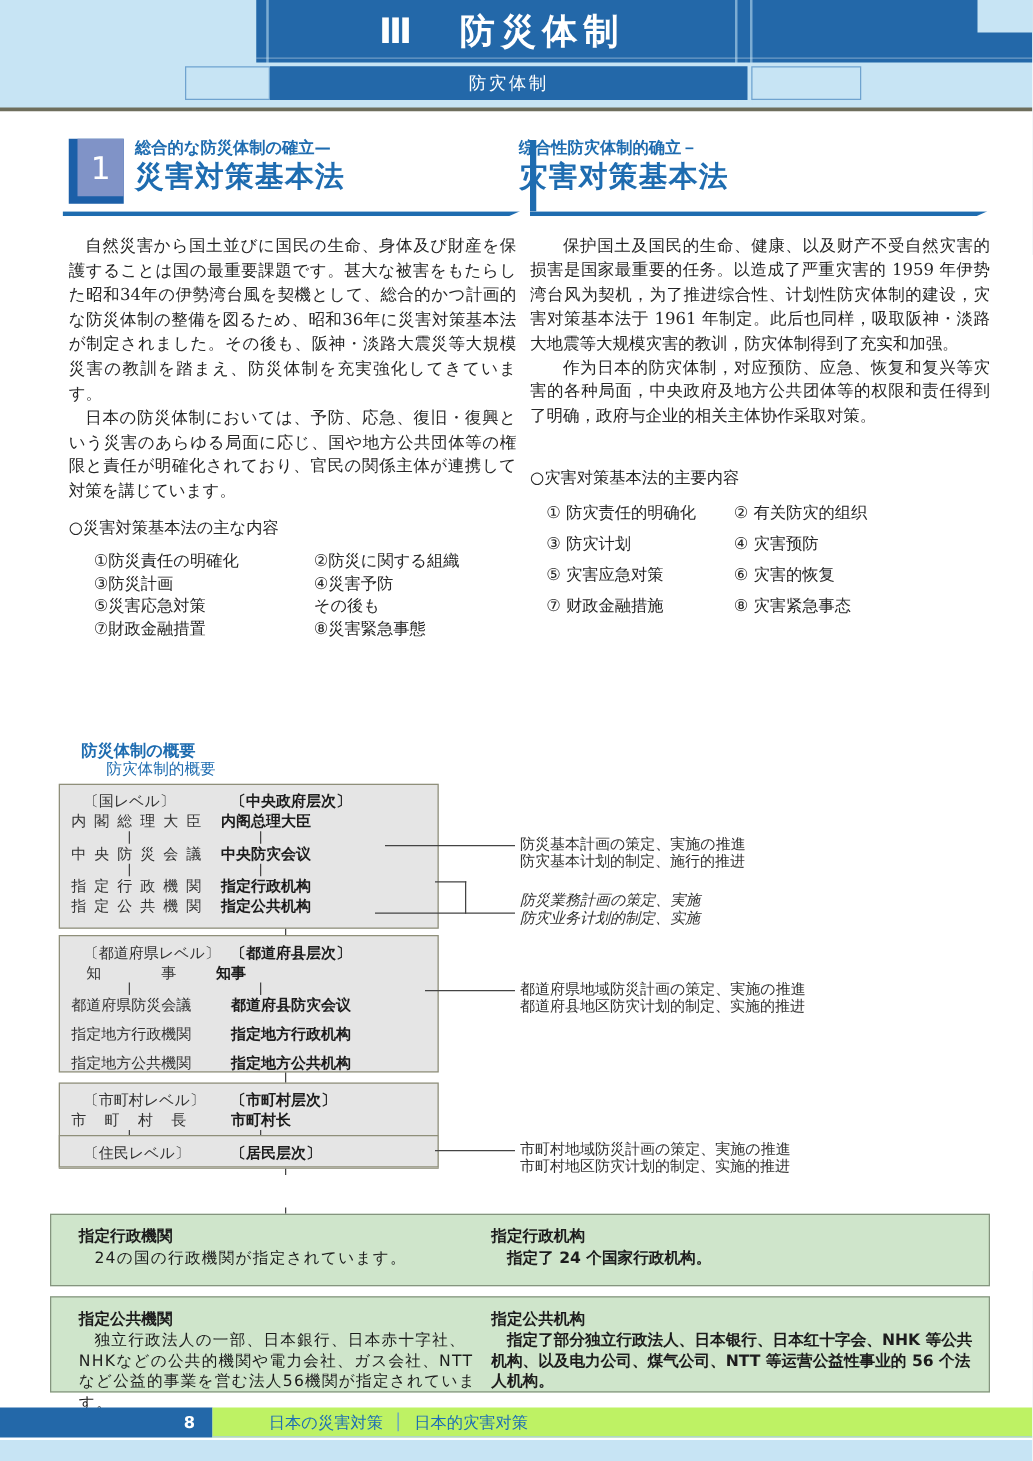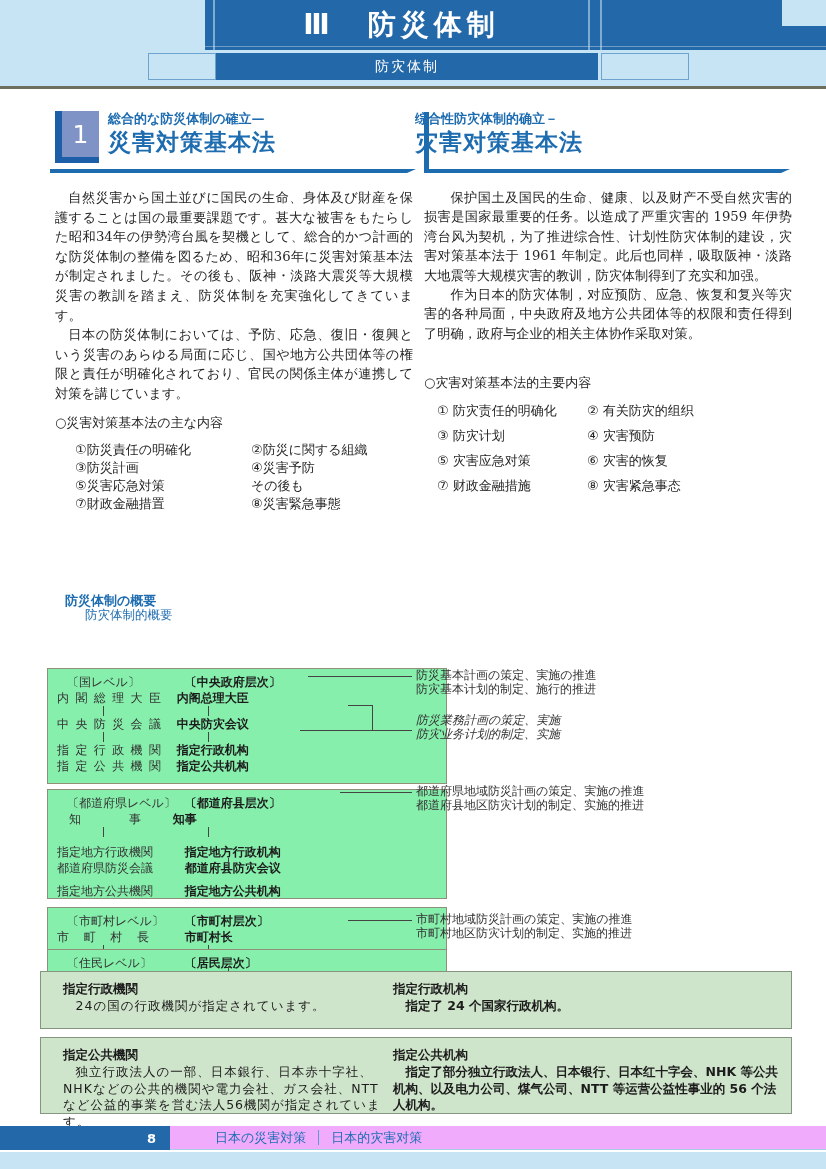--- a/index.html
+++ b/index.html
@@ -48,21 +48,21 @@
   .list-heading { font-family:"DejaVu Sans","Liberation Sans",sans-serif; font-size:13px; margin-top:9px; text-indent:0; }
   .col-zh .list-heading { margin-top:30px; }
   .law-grid { display:grid; margin-top:9px; row-gap:0;
               font-family:"DejaVu Sans","Liberation Sans",sans-serif; font-size:13px; line-height:18px; text-align:left; }
   .col-ja .law-grid { grid-template-columns:176px 1fr; padding-left:20px; }
   .col-zh .law-grid { grid-template-columns:150px 1fr; padding-left:13px; row-gap:7px; }
 
   
   .dg-title1 { left:65px; top:592px; font-size:13px;  font-weight:bold; color:#1e6cb0; }
   .dg-title2 { left:55px; top:607px; font-size:12.5px; color:#1e6cb0;padding-left:30px; }
-  .obox { left:47px; width:400px; background:#86efac; border:1px solid #8f8f7a; padding:5px 0 0 9px; font-size:12px;margin-top:41px; }
+  .obox { left:47px; width:304px; background:#e5e5e5; border:1px solid #8f8f7a; padding:5px 0 0 9px; font-size:12px; }
   .dgrow { height:16px; line-height:16px; white-space:nowrap; }
   .dgrow .ja { display:inline-block; width:112px; color:#333; vertical-align:top; }
   .dgrow .zh { display:inline-block; margin-left:12px; font-weight:bold; color:#1c1c1c; }
   .dgrow.level .ja { padding-left:10px; }
   .dgrow.level .zh { font-weight:bold; }
   .ja.spread    { width:104px; text-align:justify; text-align-last:justify; }
   .ja.spread-sm { width:72px;  margin-left:12px; text-align:justify; text-align-last:justify; }
   .ja.spread-md { width:92px;  text-align:justify; text-align-last:justify; }
   .sp { margin-top:7px; }
   .dgconn { position:relative; height:10px; }
@@ -78,21 +78,21 @@
   .note .c1 { width:352px; padding-left:22px; padding-right:12px; }
   .note .c2 { flex:1; padding-right:12px; }
   .note .t  { font-weight:bold; line-height:17px; }
   .note .b  { line-height:16.5px; text-indent:1em; margin-top:1px; }
   .note .c1 .b { letter-spacing:1px; }
   .note .c2 .t, .note .c2 .b { font-weight:bold; }
 
   
   .f-bar   { left:0; top:1126px; width:170px; height:24px; background:#2368a9; color:#fff; font-size:13px; font-weight:bold;
              display:flex; align-items:center; justify-content:flex-end; padding-right:14px; }
-  .f-strip { left:170px; top:1126px; width:656px; height:24px; background:#f0abfc; border-bottom:1px solid #aacde6;
+  .f-strip { left:170px; top:1126px; width:656px; height:24px; background:#bef264; border-bottom:1px solid #aacde6;
              display:flex; align-items:center; padding-left:45px; color:#1d6db5; font-size:13px; }
   .f-div   { width:1px; height:15px; background:#5b9bd0; margin:0 12px; }
   .f-band  { left:0; top:1152px; width:826px; height:17px; background:#c7e4f4; }
 </style>
 </head>
 <body>
 
 <div class="page">
 
   <div class="abs band-top"></div>
@@ -196,27 +196,27 @@
       <span class="zh">〔都道府县层次〕</span>
     </div>
     <div class="dgrow">
       <span class="ja spread-sm">知事</span>
       <span class="zh" style="margin-left:28px;">知事</span>
     </div>
     <div class="dgconn">
         <i class="c1"></i>
         <i class="c2"></i>
       </div>
+    <div class="dgrow">
+      <span class="ja">都道府県防災会議</span>
+      <span class="zh">都道府县防灾会议</span>
+    </div>
     <div class="dgrow sp">
       <span class="ja">指定地方行政機関</span>
       <span class="zh">指定地方行政机构</span>
-    </div>
-    <div class="dgrow">
-      <span class="ja">都道府県防災会議</span>
-      <span class="zh">都道府县防灾会议</span>
     </div>
     <div class="dgrow sp">
       <span class="ja">指定地方公共機関</span>
       <span class="zh">指定地方公共机构</span>
     </div>
   </div>
 
   <div class="abs obox" style="top:866px; height:69px;">
     <div class="dgrow level">
       <span class="ja">〔市町村レベル〕</span>

